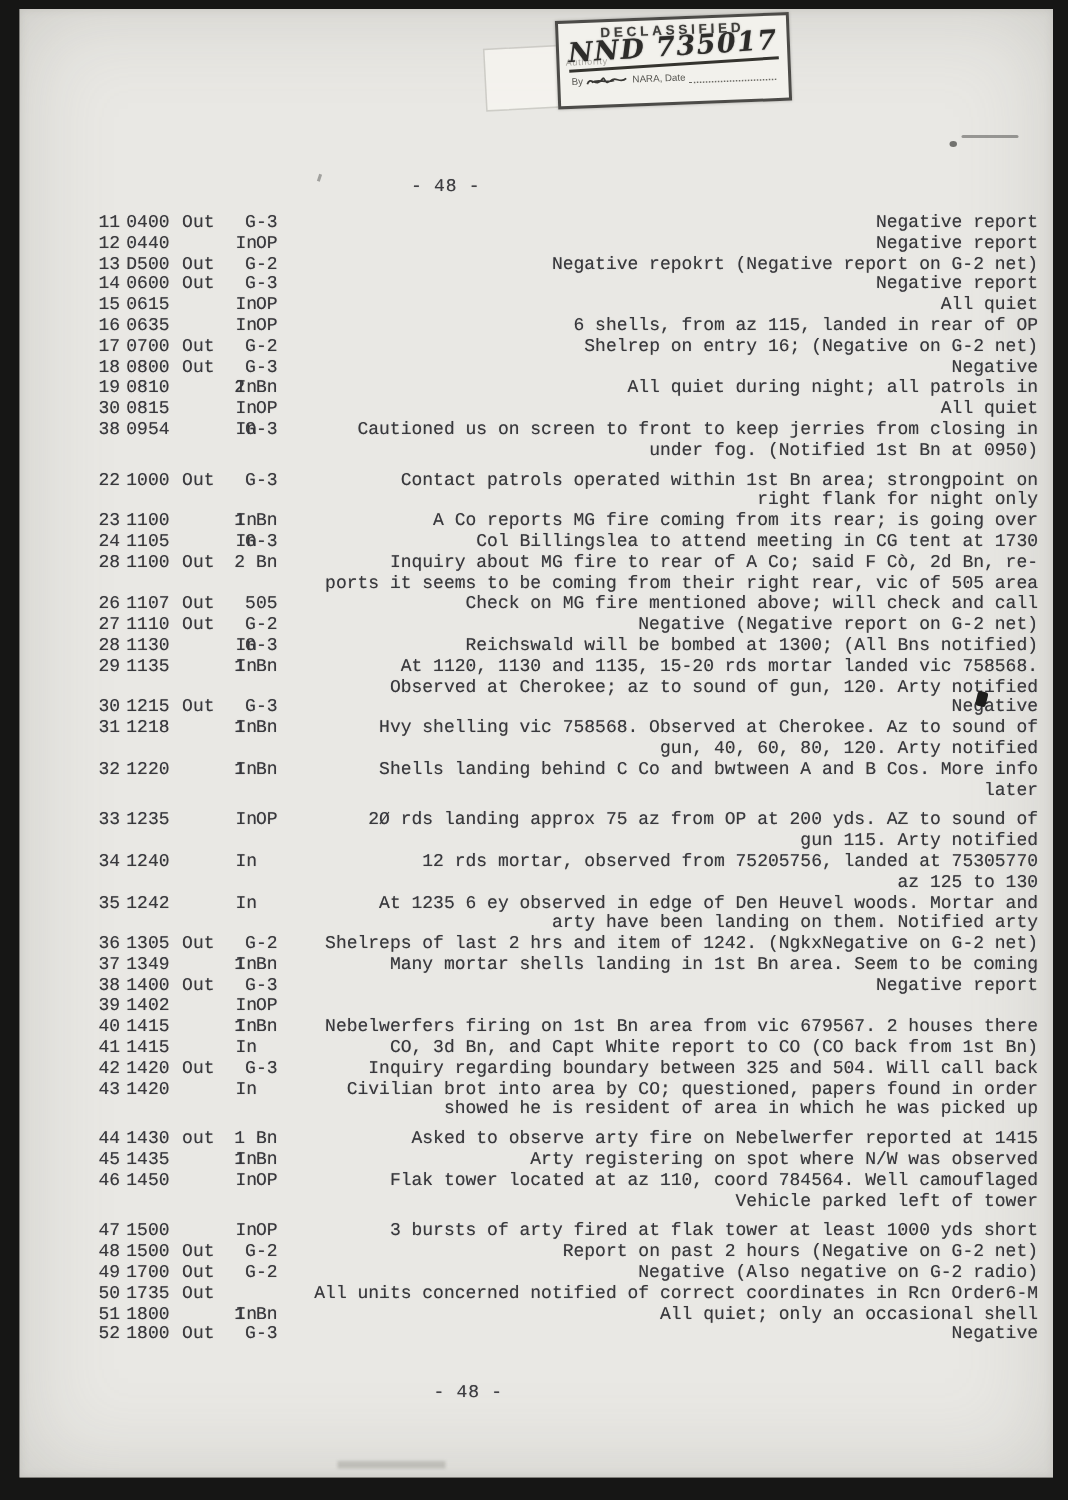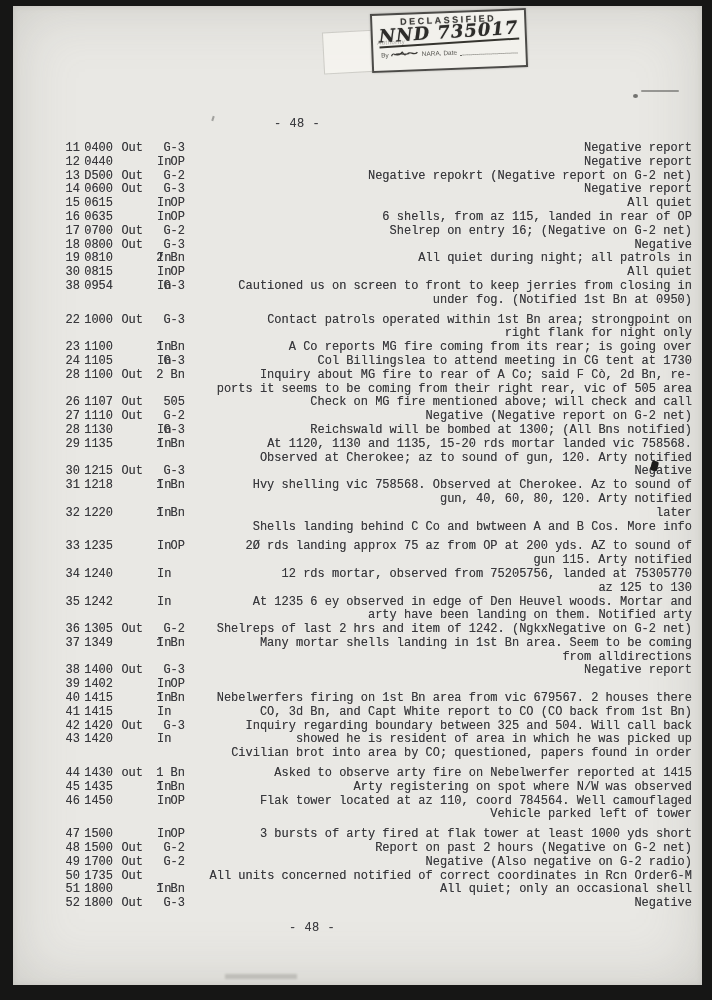--- a/index.html
+++ b/index.html
@@ -252,21 +252,21 @@
         <span class="cell time">1218</span>
         <span class="cell dir in">In</span>
         <span class="cell unit">1 Bn</span>
         <span class="cell msg"><div>Hvy shelling vic 758568. Observed at Cherokee. Az to sound of</div><div>gun, 40, 60, 80, 120. Arty notified</div></span>
       </div>
       <div class="row">
         <span class="cell num">32</span>
         <span class="cell time">1220</span>
         <span class="cell dir in">In</span>
         <span class="cell unit">1 Bn</span>
-        <span class="cell msg"><div>later</div><div>Shells landing behind C Co and bwtween A and B Cos. More info</div></span>
+        <span class="cell msg"><div>Shells landing behind C Co and bwtween A and B Cos. More info</div><div>later</div></span>
       </div>
       <div class="row gap">
         <span class="cell num">33</span>
         <span class="cell time">1235</span>
         <span class="cell dir in">In</span>
         <span class="cell unit">OP</span>
         <span class="cell msg"><div>2Ø rds landing approx 75 az from OP at 200 yds. AZ to sound of</div><div>gun 115. Arty notified</div></span>
       </div>
       <div class="row">
         <span class="cell num">34</span>
@@ -287,21 +287,21 @@
         <span class="cell time">1305</span>
         <span class="cell dir">Out</span>
         <span class="cell unit">G-2</span>
         <span class="cell msg"><div>Shelreps of last 2 hrs and item of 1242. (NgkxNegative on G-2 net)</div></span>
       </div>
       <div class="row">
         <span class="cell num">37</span>
         <span class="cell time">1349</span>
         <span class="cell dir in">In</span>
         <span class="cell unit">1 Bn</span>
-        <span class="cell msg"><div>Many mortar shells landing in 1st Bn area. Seem to be coming</div><div>from alldirections</div></span>
+        <span class="cell msg"><div>Many mortar shells landing in 1st Bn area. Seem to be coming</div></span>
       </div>
       <div class="row">
         <span class="cell num">38</span>
         <span class="cell time">1400</span>
         <span class="cell dir">Out</span>
         <span class="cell unit">G-3</span>
         <span class="cell msg"><div>Negative report</div></span>
       </div>
       <div class="row">
         <span class="cell num">39</span>
@@ -328,21 +328,21 @@
         <span class="cell time">1420</span>
         <span class="cell dir">Out</span>
         <span class="cell unit">G-3</span>
         <span class="cell msg"><div>Inquiry regarding boundary between 325 and 504. Will call back</div></span>
       </div>
       <div class="row">
         <span class="cell num">43</span>
         <span class="cell time">1420</span>
         <span class="cell dir in">In</span>
         <span class="cell unit"></span>
-        <span class="cell msg"><div>showed he is resident of area in which he was picked up</div><div>Civilian brot into area by CO; questioned, papers found in order</div></span>
+        <span class="cell msg"><div>Civilian brot into area by CO; questioned, papers found in order</div><div>showed he is resident of area in which he was picked up</div></span>
       </div>
       <div class="row gap">
         <span class="cell num">44</span>
         <span class="cell time">1430</span>
         <span class="cell dir">out</span>
         <span class="cell unit">1 Bn</span>
         <span class="cell msg"><div>Asked to observe arty fire on Nebelwerfer reported at 1415</div></span>
       </div>
       <div class="row">
         <span class="cell num">45</span>

